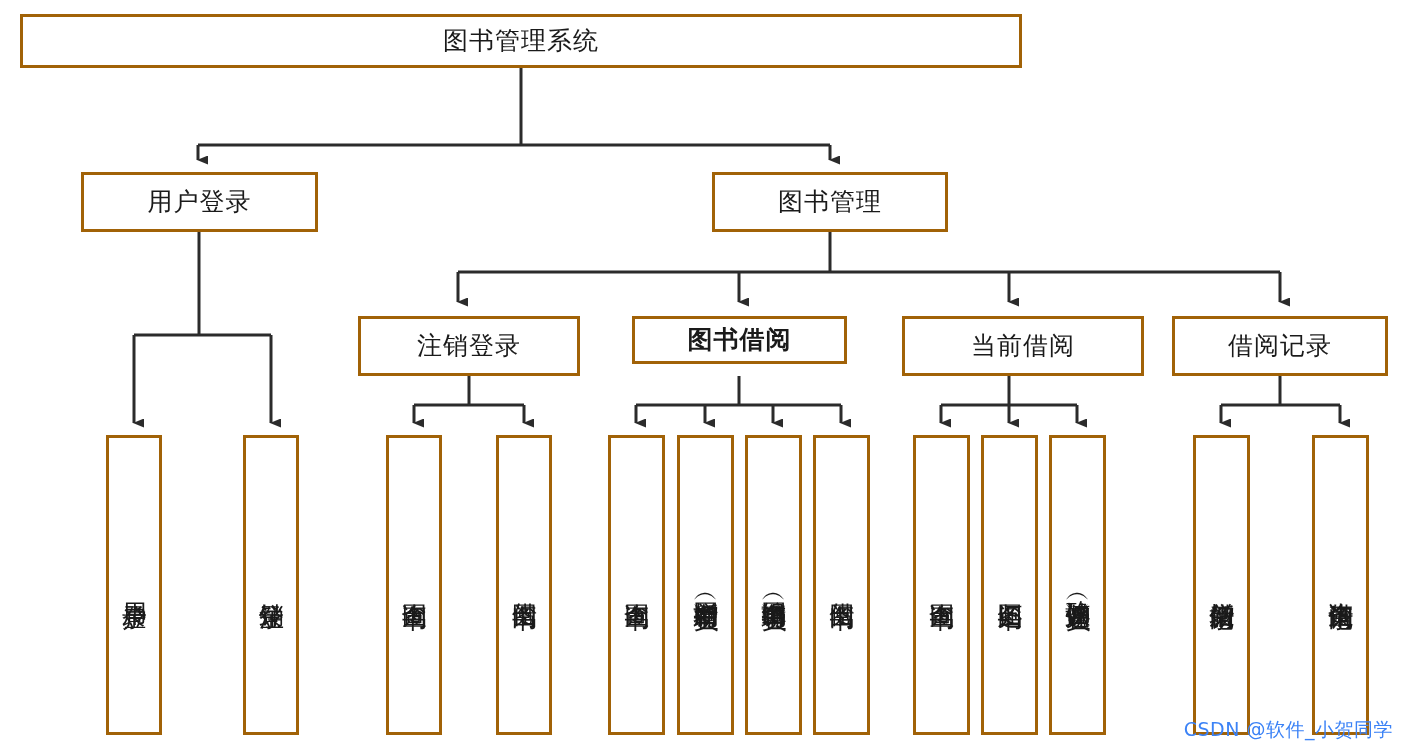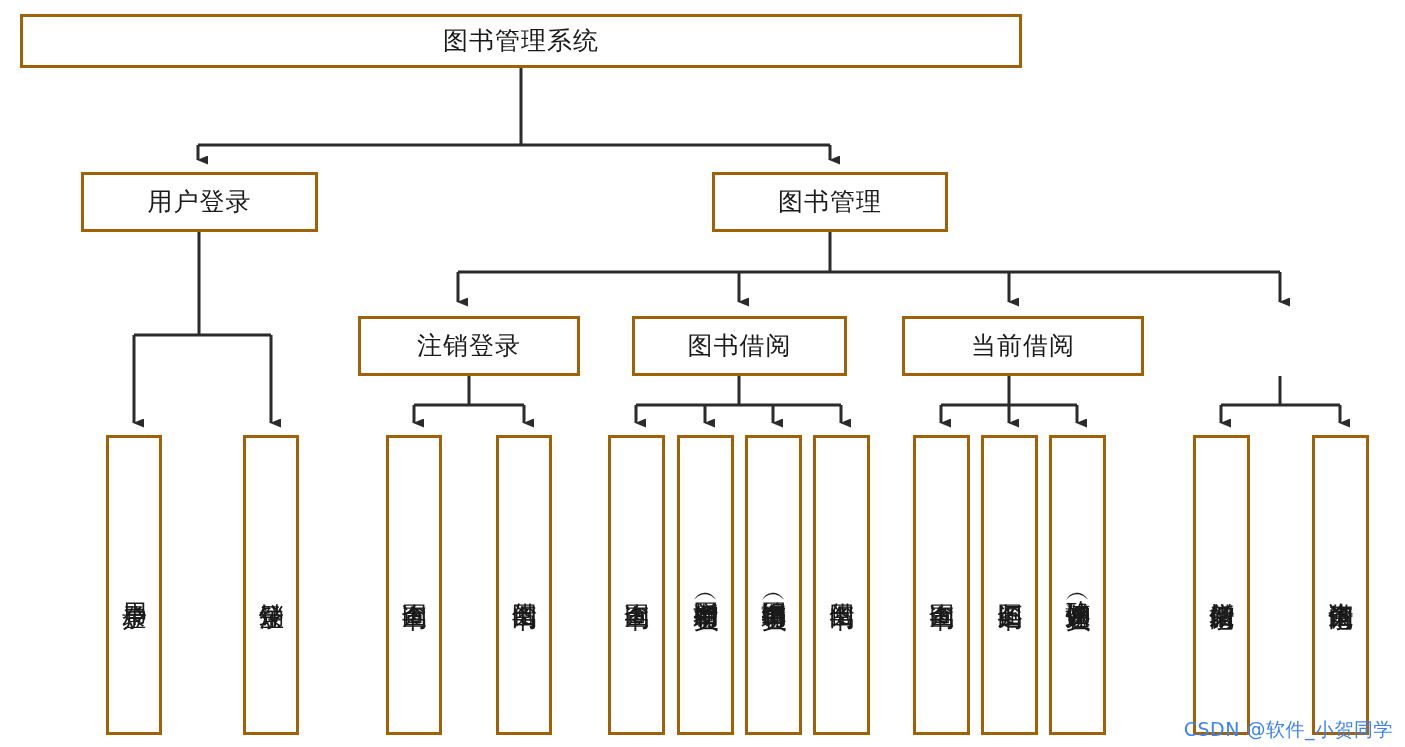--- a/index.html
+++ b/index.html
@@ -130,28 +130,31 @@
   </div>
 
   <div class="node node-h" style="left:712px; top:172px; width:236px; height:60px;">
     <span>图书管理</span>
   </div>
 
   <div class="node node-h" style="left:358px; top:316px; width:222px; height:60px;">
     <span>注销登录</span>
   </div>
 
-  <div class="node node-h" style="left:632px; top:316px; width:215px; height:60px;">
+  <div class="node node-h" style="left:632px; top:316px; width:215px; height:48px;font-weight:bold;">
     <span>图书借阅</span>
   </div>
 
   <div class="node node-h" style="left:902px; top:316px; width:242px; height:60px;">
     <span>当前借阅</span>
   </div>
 
+  <div class="node node-h" style="left:1172px; top:316px; width:216px; height:60px;">
+    <span>借阅记录</span>
+  </div>
 
   <div class="node node-v" style="left:106px; top:435px; width:56px; height:300px;">
     <span class="vtext">用户登录</span>
   </div>
 
   <div class="node node-v" style="left:243px; top:435px; width:56px; height:300px;">
     <span class="vtext">注销登录</span>
   </div>
 
   <div class="node node-v" style="left:386px; top:435px; width:56px; height:300px;">

